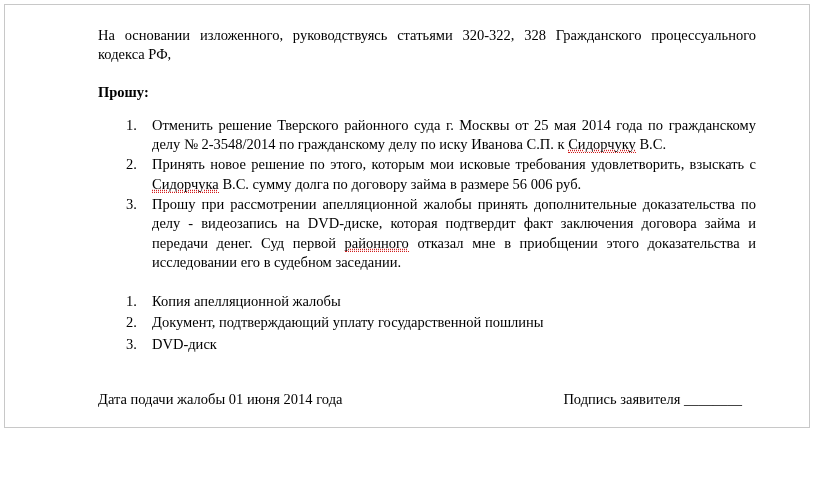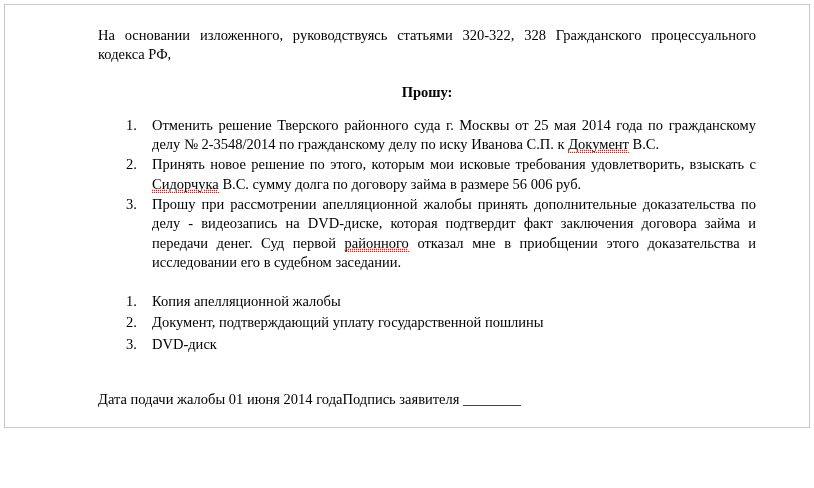--- a/index.html
+++ b/index.html
@@ -44,21 +44,20 @@
   p, ol, li {
     margin: 0;
     padding: 0;
   }
   .para {
     text-align: justify;
     text-justify: inter-word;
     margin-bottom: 2px;
   }
   .center-bold {
-    text-align: center;
     font-weight: bold;
     margin-top: 18px;
     margin-bottom: 14px;
   }
   ol.numlist {
     list-style: none;
     margin: 0 0 0 0;
     padding: 0;
     counter-reset: li;
   }
@@ -107,43 +106,44 @@
     left: 28px;
     width: 20px;
     text-align: left;
   }
   .footer {
     position: absolute;
     left: 98px;
     right: 58px;
     bottom: 24px;
     display: flex;
-    justify-content: flex-start;
+    justify-content: space-between;
     align-items: baseline;
     font-size: 14.5px;
+    gap: 30px;
   }
   .footer-right { padding-right: 14px; }
 </style>
 </head>
 <body>
 
 <div class="page">
   <div class="page-border-top"></div>
   <div class="page-border-bottom"></div>
   <div class="page-border-left"></div>
   <div class="page-border-right"></div>
 
   <div class="content">
 
     <p class="para">На основании изложенного, руководствуясь статьями 320-322, 328 Гражданского процессуального кодекса РФ,</p>
 
     <p class="center-bold">Прошу:</p>
 
     <ol class="numlist">
-      <li><span>Отменить решение Тверского районного суда г. Москвы от 25 мая 2014 года по гражданскому делу № 2-3548/2014 по гражданскому делу по иску Иванова С.П. к </span><span class="spell">Документ</span><span> В.С.</span></li>
+      <li><span>Отменить решение Тверского районного суда г. Москвы от 25 мая 2014 года по гражданскому делу № 2-3548/2014 по гражданскому делу по иску Иванова С.П. к </span><span class="spell">Сидорчуку</span><span> В.С.</span></li>
       <li><span>Принять новое решение по этого, которым мои исковые требования удовлетворить, взыскать с </span><span class="spell">Сидорчука</span><span> В.С. сумму долга по договору займа в размере 56 006 руб.</span></li>
       <li><span>Прошу при рассмотрении апелляционной жалобы принять дополнительные доказательства по делу - видеозапись на DVD-диске, которая подтвердит факт заключения договора займа и передачи денег.  Суд первой </span><span class="spell">районного</span><span> отказал мне в приобщении этого доказательства и исследовании его в судебном заседании.</span></li>
     </ol>
 
 
     <ol class="attachlist">
       <li>Копия апелляционной жалобы</li>
       <li>Документ, подтверждающий уплату государственной пошлины</li>
       <li>DVD-диск</li>
     </ol>

